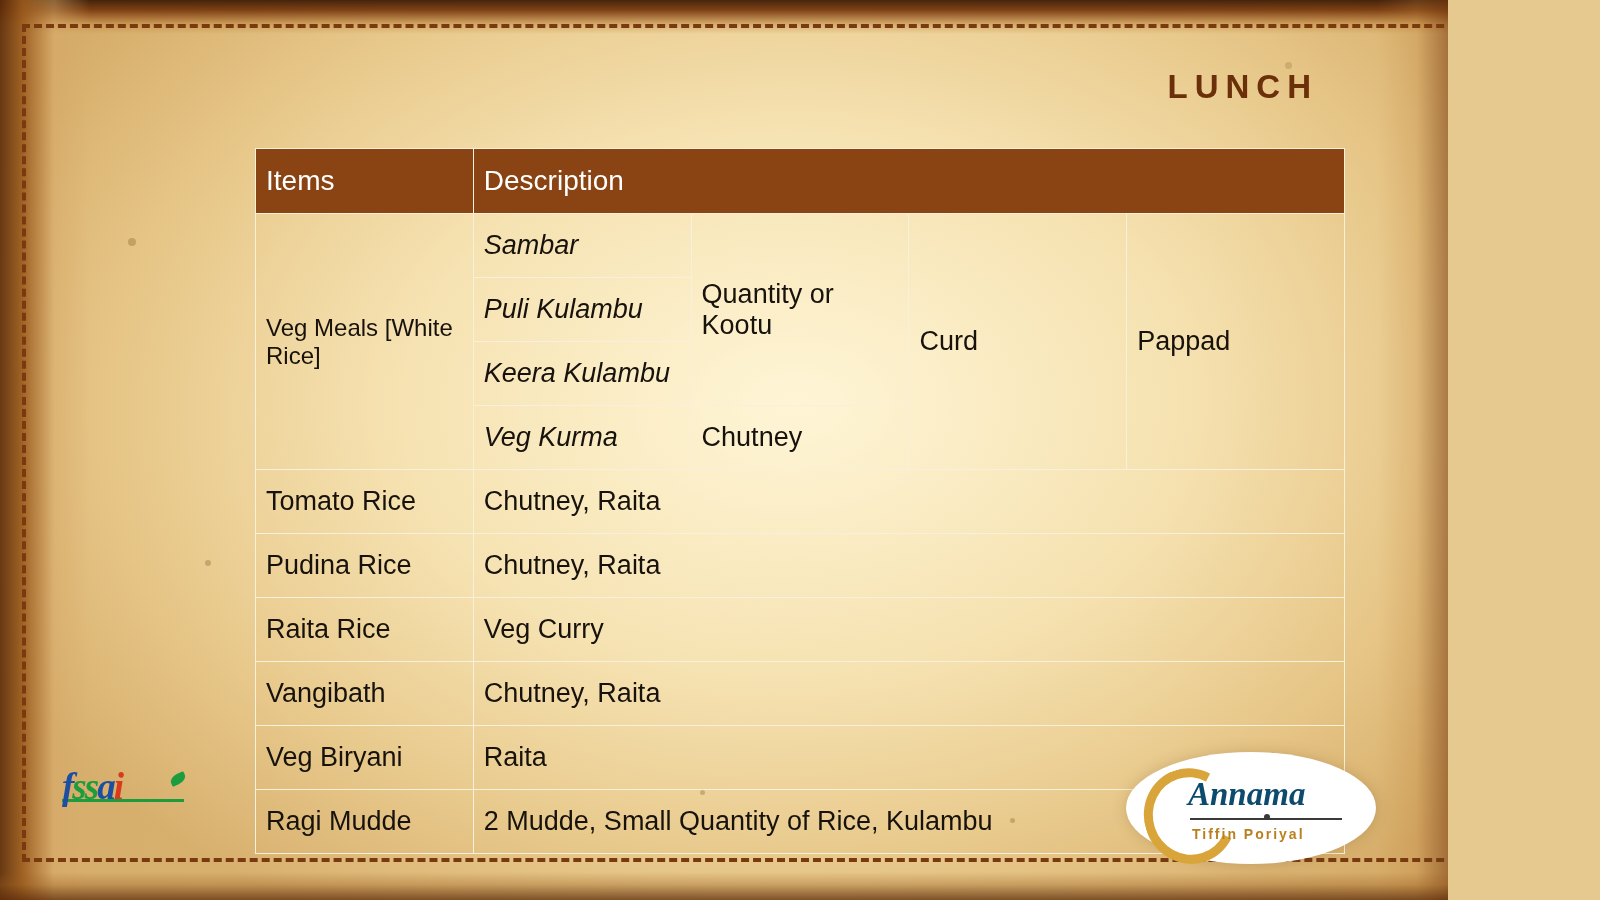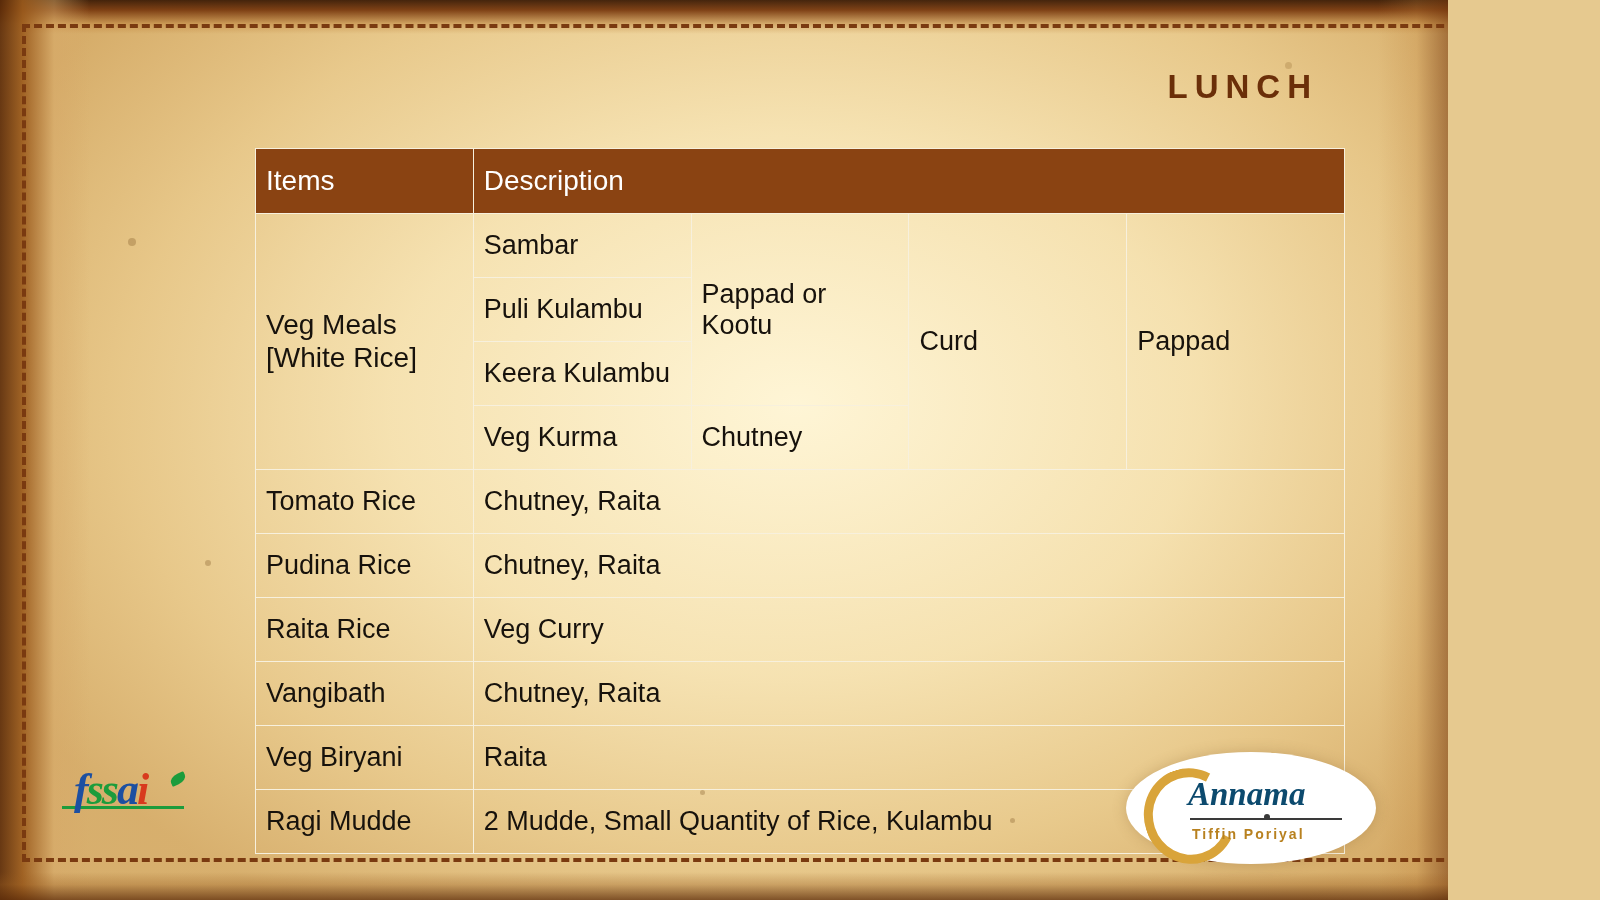--- a/index.html
+++ b/index.html
@@ -99,24 +99,24 @@
   }
   thead th {
     background: #8a4312;
     color: #ffffff;
     font-size: 28px;
     padding: 8px 10px;
     border: 1px solid #8a4312;
   }
   td.col-items { width: 400px; }
   .cell-veg-meals {
-    font-size: 28px;
+    font-size: 24px;
     line-height: 1.15;
   }
-  .sub-name { width: 270px; }
+  .sub-name { width: 270px; font-style: italic; }
   .sub-poriyal { width: 200px; }
   .sub-curd { width: 95px; }
   .sub-pappad { width: 140px; }
   .justify-2 {
     text-align: justify;
     text-align-last: justify;
   }
   td.desc-span { }
   tr.row-h { height: 52px; }
 
@@ -124,25 +124,24 @@
   .fssai {
     position: absolute;
     left: 62px;
     bottom: 52px;
     width: 140px;
     height: 80px;
   }
   .fssai .word {
     font-family: "Liberation Serif", serif;
     font-style: italic;
-    font-size: 44px;
+    font-size: 37px;
     font-weight: bold;
     letter-spacing: -2px;
     line-height: 1;
-    margin-left: 12px;
   }
   .fssai .f { color: #1c4fa1; }
   .fssai .s1 { color: #1c9c3c; }
   .fssai .s2 { color: #1c9c3c; }
   .fssai .a { color: #1c4fa1; }
   .fssai .i { color: #d83a1e; }
   .fssai .underline {
     width: 122px;
     height: 3px;
     background: #1c9c3c;
@@ -242,21 +241,21 @@
     <thead>
       <tr>
         <th class="col-items">Items</th>
         <th colspan="4">Description</th>
       </tr>
     </thead>
     <tbody>
       <tr class="row-h">
         <td class="col-items cell-veg-meals" rowspan="4">Veg Meals [White Rice]</td>
         <td class="sub-name">Sambar</td>
-        <td class="sub-poriyal justify-2" rowspan="3">Pappad or Kootu</td>
+        <td class="sub-poriyal justify-2" rowspan="3">Quantity or Kootu</td>
         <td class="sub-curd" rowspan="4">Curd</td>
         <td class="sub-pappad" rowspan="4">Pappad</td>
       </tr>
       <tr class="row-h">
         <td class="sub-name">Puli Kulambu</td>
       </tr>
       <tr class="row-h">
         <td class="sub-name">Keera Kulambu</td>
       </tr>
       <tr class="row-h">

